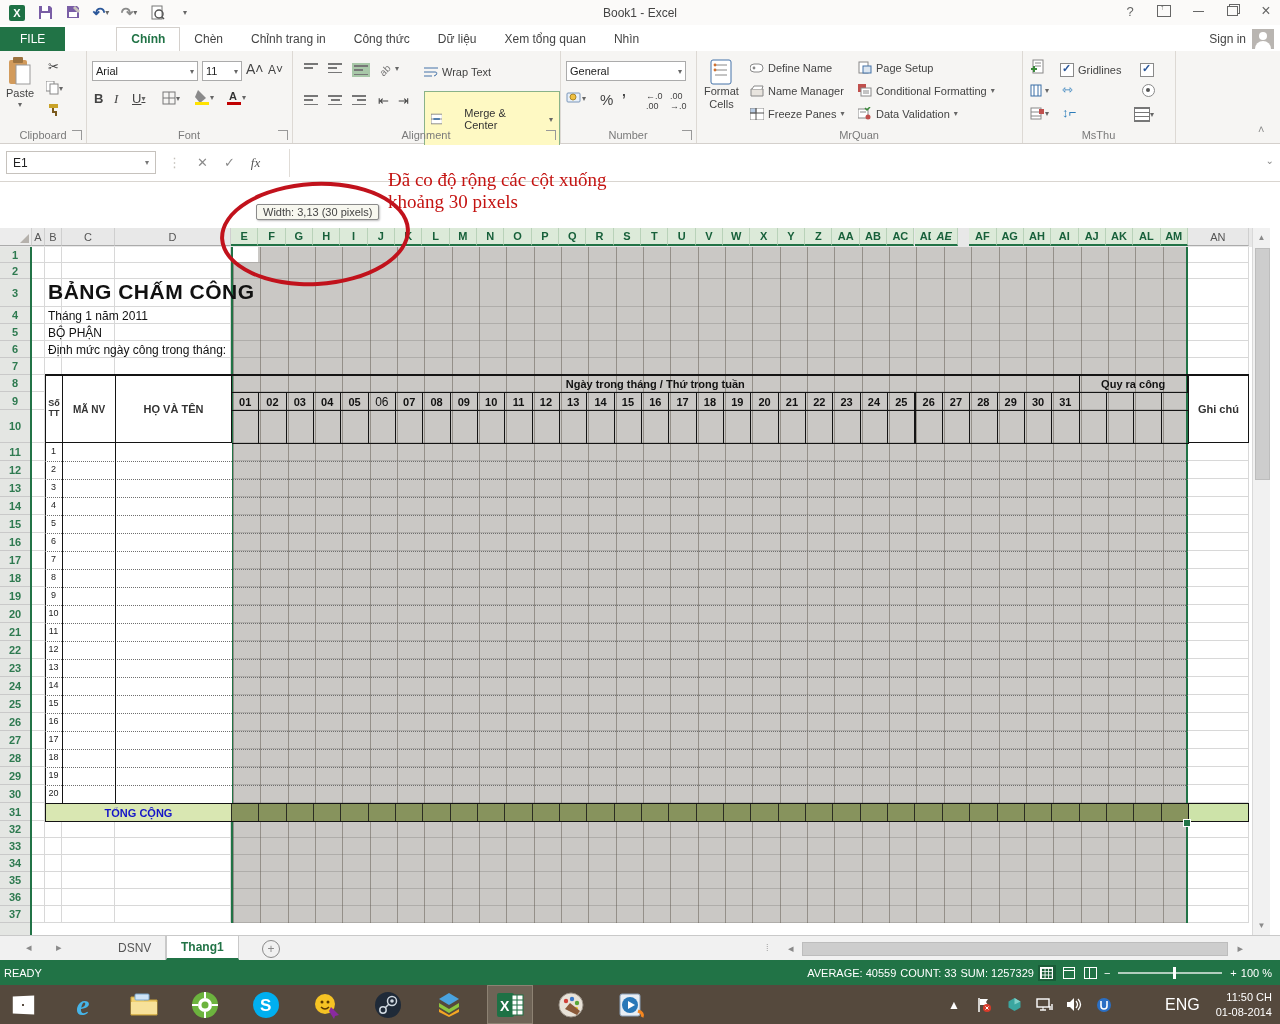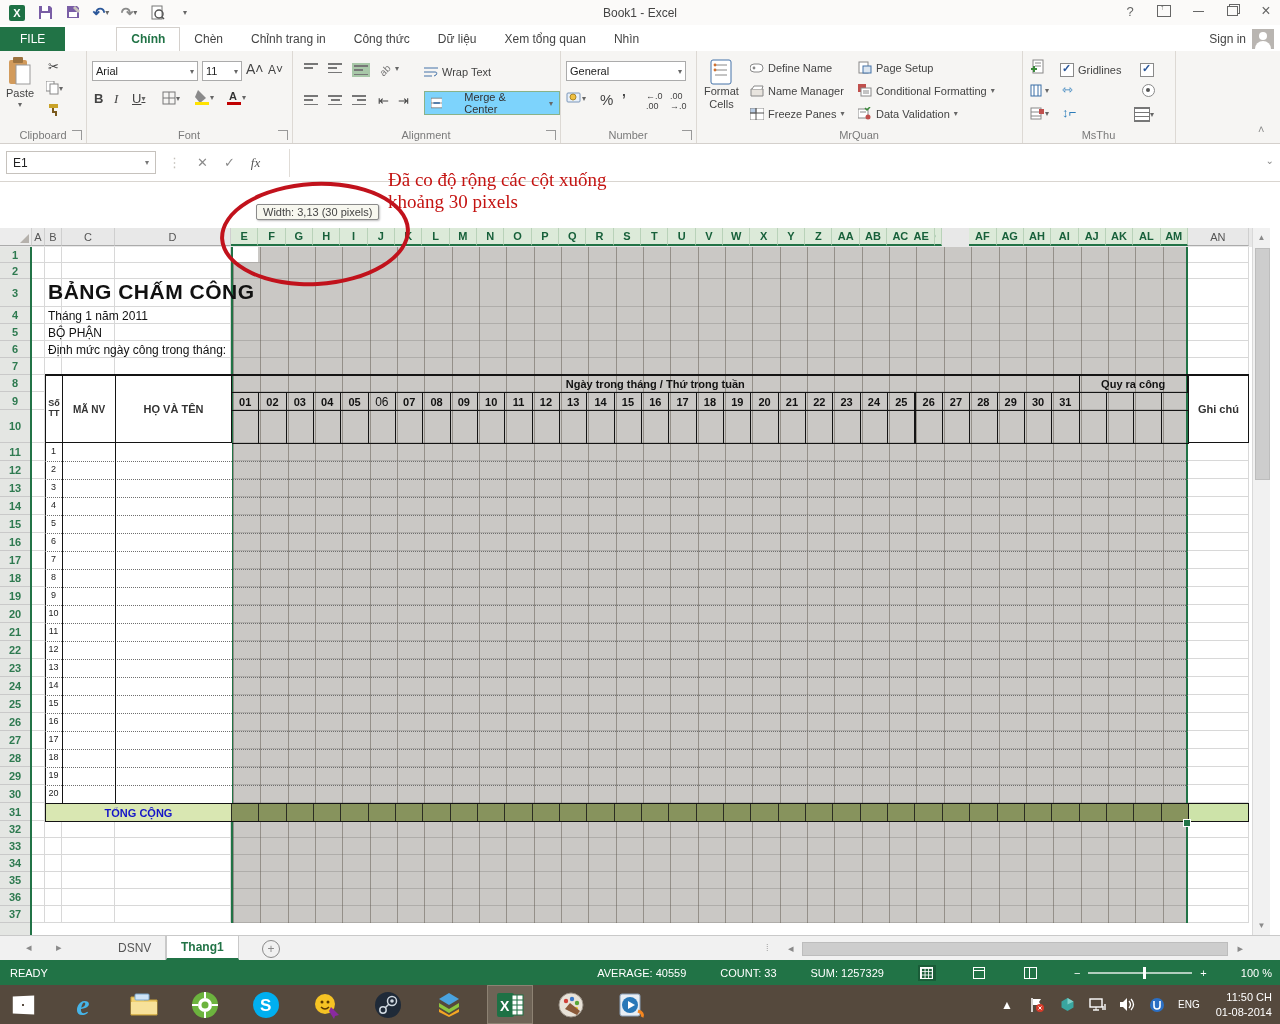--- a/index.html
+++ b/index.html
@@ -37,21 +37,21 @@
   .rglabel{position:absolute;bottom:2px;left:0;right:0;text-align:center;font-size:11px;color:#7a7a7a;}
   .launcher{position:absolute;bottom:3px;right:4px;width:9px;height:9px;border-left:1px solid #999;border-bottom:1px solid #999;transform:rotate(180deg);font-size:7px;color:#999;line-height:7px;text-align:center;}
   .combo{background:#fff;border:1px solid #ababab;display:flex;align-items:center;font-size:11px;color:#222;padding:0 3px;height:20px;box-sizing:border-box;}
   .combo .arr{margin-left:auto;color:#666;font-size:8px;}
   .icbtn{display:flex;align-items:center;justify-content:center;color:#444;font-size:13px;}
   .dsm{font-size:8px;color:#666;}
   .bigbtn{display:flex;flex-direction:column;align-items:center;font-size:11px;color:#444;line-height:1.15;}
   .sline{display:flex;align-items:center;gap:4px;font-size:11px;color:#444;height:21px;}
   .align-ic{width:14px;height:10px;display:flex;flex-direction:column;justify-content:space-between;}
   .align-ic i{display:block;height:1.5px;background:#777;}
-  .merge-hl{background:#7dd3fc;border:1px solid #89b289;display:flex;align-items:center;gap:22px;padding:0 6px;height:22px;font-size:11px;color:#333;}
+  .merge-hl{background:#fef9c3;border:1px solid #89b289;display:flex;align-items:center;gap:22px;padding:16px 6px;height:22px;font-size:11px;color:#333;}
   .chk{width:12px;height:12px;border:1px solid #8a8a8a;background:#fff;position:relative;display:inline-block;}
   .chk.on:after{content:"✓";position:absolute;left:1px;top:-2px;font-size:11px;color:#2b579a;font-weight:bold;}
   .radio{width:11px;height:11px;border:1px solid #8a8a8a;border-radius:50%;position:relative;display:inline-block;background:#fff;}
   .radio:after{content:"";position:absolute;left:3px;top:3px;width:4px;height:4px;border-radius:50%;background:#555;}
   .minigrid{width:14px;height:13px;border:1px solid #777;background:linear-gradient(#777 1px,transparent 1px) 0 4px/100% 4px,#fff;}
   
   #formulabar{left:0;top:145px;width:1280px;height:36px;background:#fff;border-bottom:1px solid #d9d5d0;}
   #namebox{position:absolute;left:6px;top:6px;width:150px;height:23px;background:#fff;border:1px solid #c6c2bd;
            display:flex;align-items:center;padding:0 6px;font-size:12px;color:#222;box-sizing:border-box;}
   #fxbtns{position:absolute;left:168px;top:6px;display:flex;gap:16px;align-items:center;height:23px;color:#8a8a8a;font-size:13px;}
@@ -96,21 +96,21 @@
   .stab{position:absolute;top:0;height:24px;display:flex;align-items:center;padding:0 14px;font-size:12px;color:#555;
         border-right:1px solid #c9c9c9;background:#f1f1f1;box-sizing:border-box;}
   .stab.active{background:#fff;color:#217346;font-weight:bold;border-bottom:2px solid #217346;border-left:1px solid #c9c9c9;}
   #addsheet{position:absolute;left:262px;top:4px;width:16px;height:16px;border:1px solid #8a8a8a;border-radius:50%;
             color:#8a8a8a;display:flex;align-items:center;justify-content:center;font-size:12px;}
   #hscroll{position:absolute;left:788px;top:5px;width:455px;height:14px;background:#f1f1f1;display:flex;align-items:center;}
   #hthumb{position:absolute;left:14px;width:424px;top:1px;height:12px;background:#cdcdcd;border:1px solid #bdbdbd;}
   #splitdots{position:absolute;left:766px;top:7px;color:#9a9a9a;font-size:9px;letter-spacing:1px;}
   
   #statusbar{left:0;top:960px;width:1280px;height:25px;background:#217346;color:#fff;display:flex;align-items:center;font-size:11px;}
-  #sb-right{position:absolute;right:8px;display:flex;align-items:center;gap:34px;}
+  #sb-right{position:absolute;right:8px;display:flex;align-items:center;gap:4px;}
   .sb-view{width:18px;height:16px;display:flex;align-items:center;justify-content:center;}
   .sb-view.on{background:#1a5c38;}
   .vw-grid{width:11px;height:10px;background:linear-gradient(#fff 1px,transparent 1px) 0 0/100% 3.3px,
            linear-gradient(90deg,#fff 1px,transparent 1px) 0 0/3.6px 100%;border:1px solid #fff;}
   .vw-page{width:10px;height:10px;border:1px solid #fff;background:linear-gradient(transparent 2px,#fff 2px,#fff 3px,transparent 3px);}
   .vw-break{width:11px;height:10px;border:1px solid #fff;background:linear-gradient(90deg,transparent 4px,#fff 4px,#fff 5px,transparent 5px);}
   #zoomslider{display:flex;align-items:center;gap:8px;}
   .ztrack{width:104px;height:2px;background:rgba(255,255,255,.65);position:relative;}
   .zthumb{position:absolute;left:55px;top:-5px;width:3px;height:12px;background:#fff;}
   
@@ -513,21 +513,21 @@
       <div class="colhead sel" style="left: 668.44px; width: 27.34px;">U</div>
       <div class="colhead sel" style="left: 695.78px; width: 27.34px;">V</div>
       <div class="colhead sel" style="left: 723.12px; width: 27.34px;">W</div>
       <div class="colhead sel" style="left: 750.46px; width: 27.34px;">X</div>
       <div class="colhead sel" style="left: 777.8px; width: 27.34px;">Y</div>
       <div class="colhead sel" style="left: 805.14px; width: 27.34px;">Z</div>
       <div class="colhead sel" style="left: 832.48px; width: 27.34px;">AA</div>
       <div class="colhead sel" style="left: 859.82px; width: 27.34px;">AB</div>
       <div class="colhead sel" style="left: 887.16px; width: 27.34px;">AC</div>
       <div class="colhead sel" style="left: 914.5px; width: 27.34px;">AD</div>
-      <div class="colhead sel" style="left: 908px; width: 27.34px;">AE</div>
+      <div class="colhead sel" style="left: 931px; width: 27.34px; font-style: italic;">AE</div>
       <div class="colhead sel" style="left: 969.18px; width: 27.34px;">AF</div>
       <div class="colhead sel" style="left: 996.52px; width: 27.34px;">AG</div>
       <div class="colhead sel" style="left: 1023.86px; width: 27.34px;">AH</div>
       <div class="colhead sel" style="left: 1051.2px; width: 27.34px;">AI</div>
       <div class="colhead sel" style="left: 1078.54px; width: 27.34px;">AJ</div>
       <div class="colhead sel" style="left: 1105.88px; width: 27.34px;">AK</div>
       <div class="colhead sel" style="left: 1133.22px; width: 27.34px;">AL</div>
       <div class="colhead sel" style="left: 1160.56px; width: 27.34px;">AM</div>
       <div class="colhead" style="left: 1187.9px; width: 61px;">AN</div>
     </div>
@@ -796,21 +796,21 @@
     <div id="hscroll">
       <div class="navarr" style="left:0;top:1px;">◂</div>
       <div id="hthumb"></div>
       <div class="navarr" style="right:0;top:1px;">▸</div>
     </div>
   <div class="stab" style="left: 104px;">DSNV</div>
       <div class="stab active" style="left: 166px;">Thang1</div>
     </div>
 
   <div id="statusbar" class="abs">
-    <span style="padding-left:10px;">READY</span>
+    <span style="padding-left:4px;">READY</span>
     <div id="sb-right">
       <span>AVERAGE: 40559</span>
       <span>COUNT: 33</span>
       <span>SUM: 1257329</span>
       <div class="sb-view on">
           <div class="vw-grid"></div>
         </div>
       <div class="sb-view">
           <div class="vw-page"></div>
         </div>
@@ -957,20 +957,20 @@
           <path d="M1 5h3l4-4v13l-4-4H1z" fill="#fff"></path>
           <path d="M10 4q3 3.5 0 7M12 2q5 5.5 0 11" stroke="#fff" fill="none" stroke-width="1.3"></path>
         </svg>
     </div>
     <div class="tray-ic">
       <svg width="16" height="16" viewBox="0 0 16 16">
           <circle cx="8" cy="8" r="7" fill="#2b6fc4"></circle>
           <path d="M5 4v5a3 3 0 006 0V4" stroke="#fff" fill="none" stroke-width="1.6"></path>
         </svg>
     </div>
-    <span style="font-size:10px;">ENG</span>
+    <span style="font-size:16px;margin-left:40px;">ENG</span>
     <div id="clock">
       <div>11:50 CH</div>
       <div>01-08-2014</div>
     </div>
   </div>
 
 </div>
 
 </body></html>

